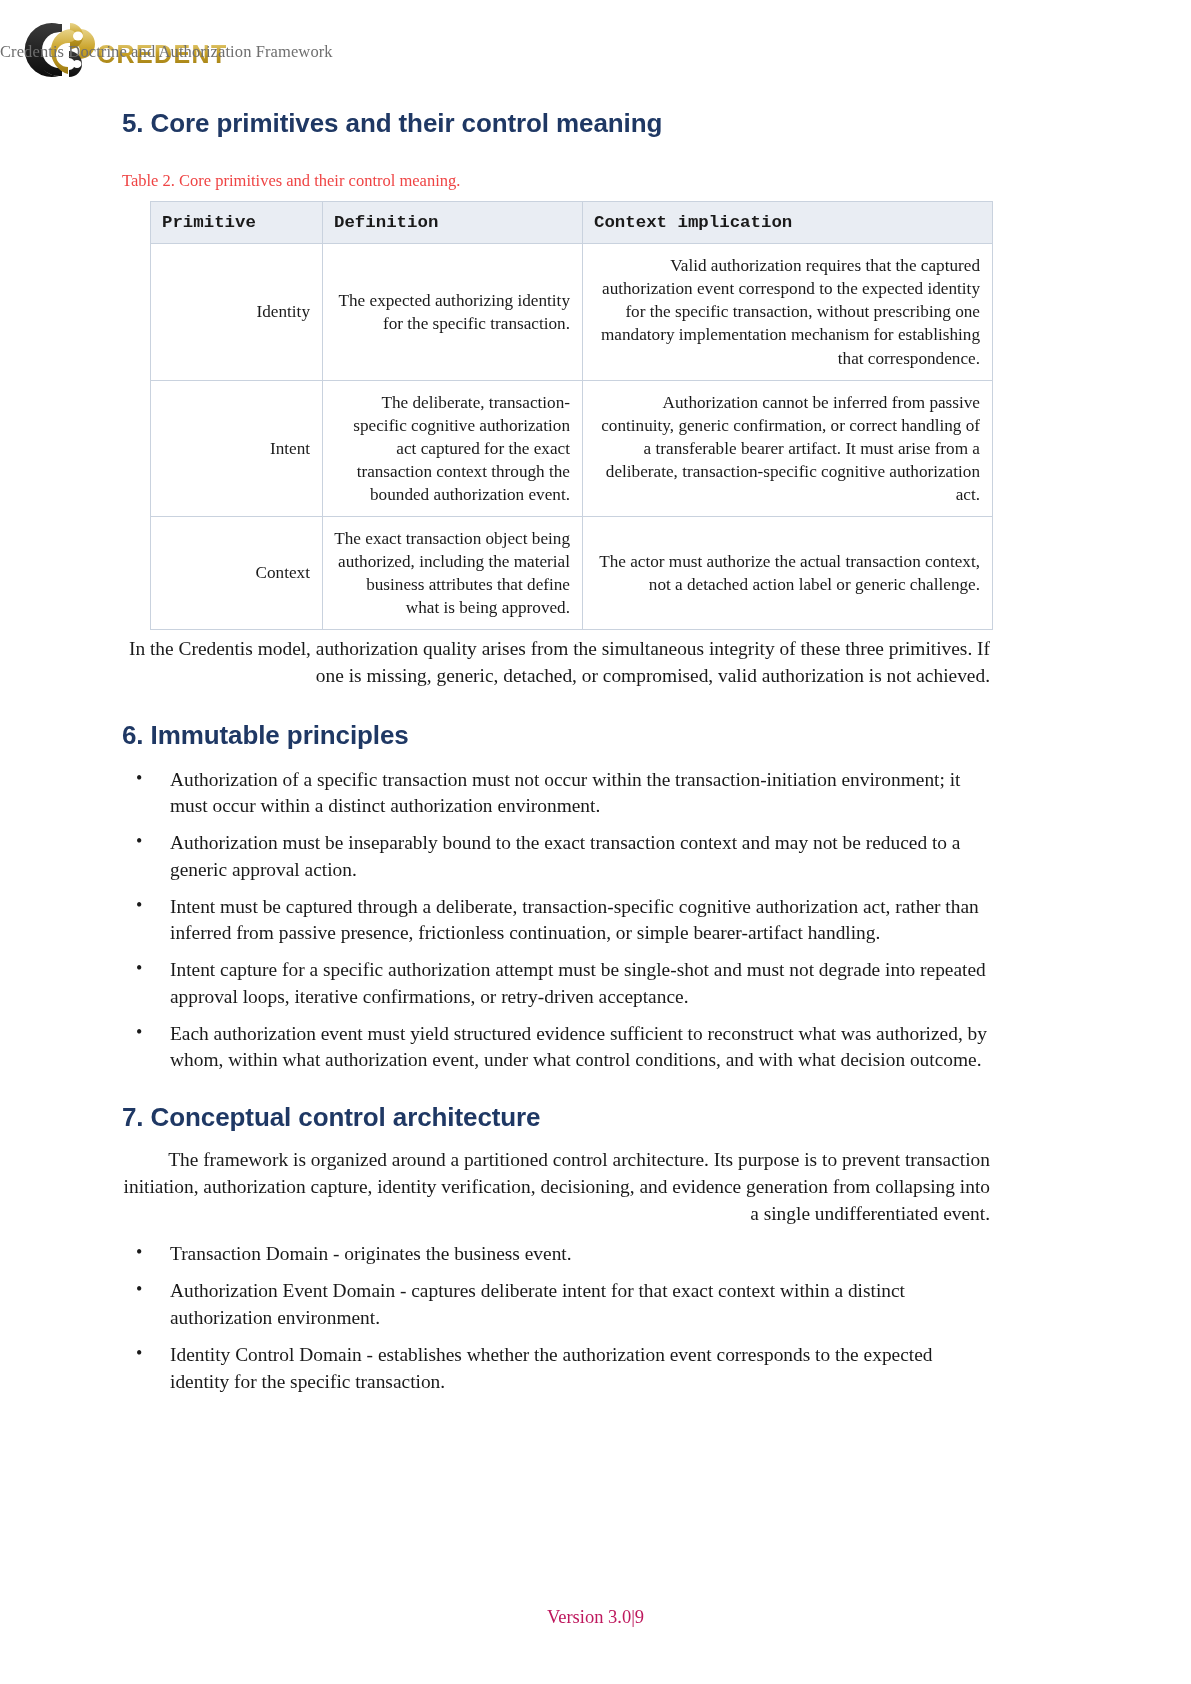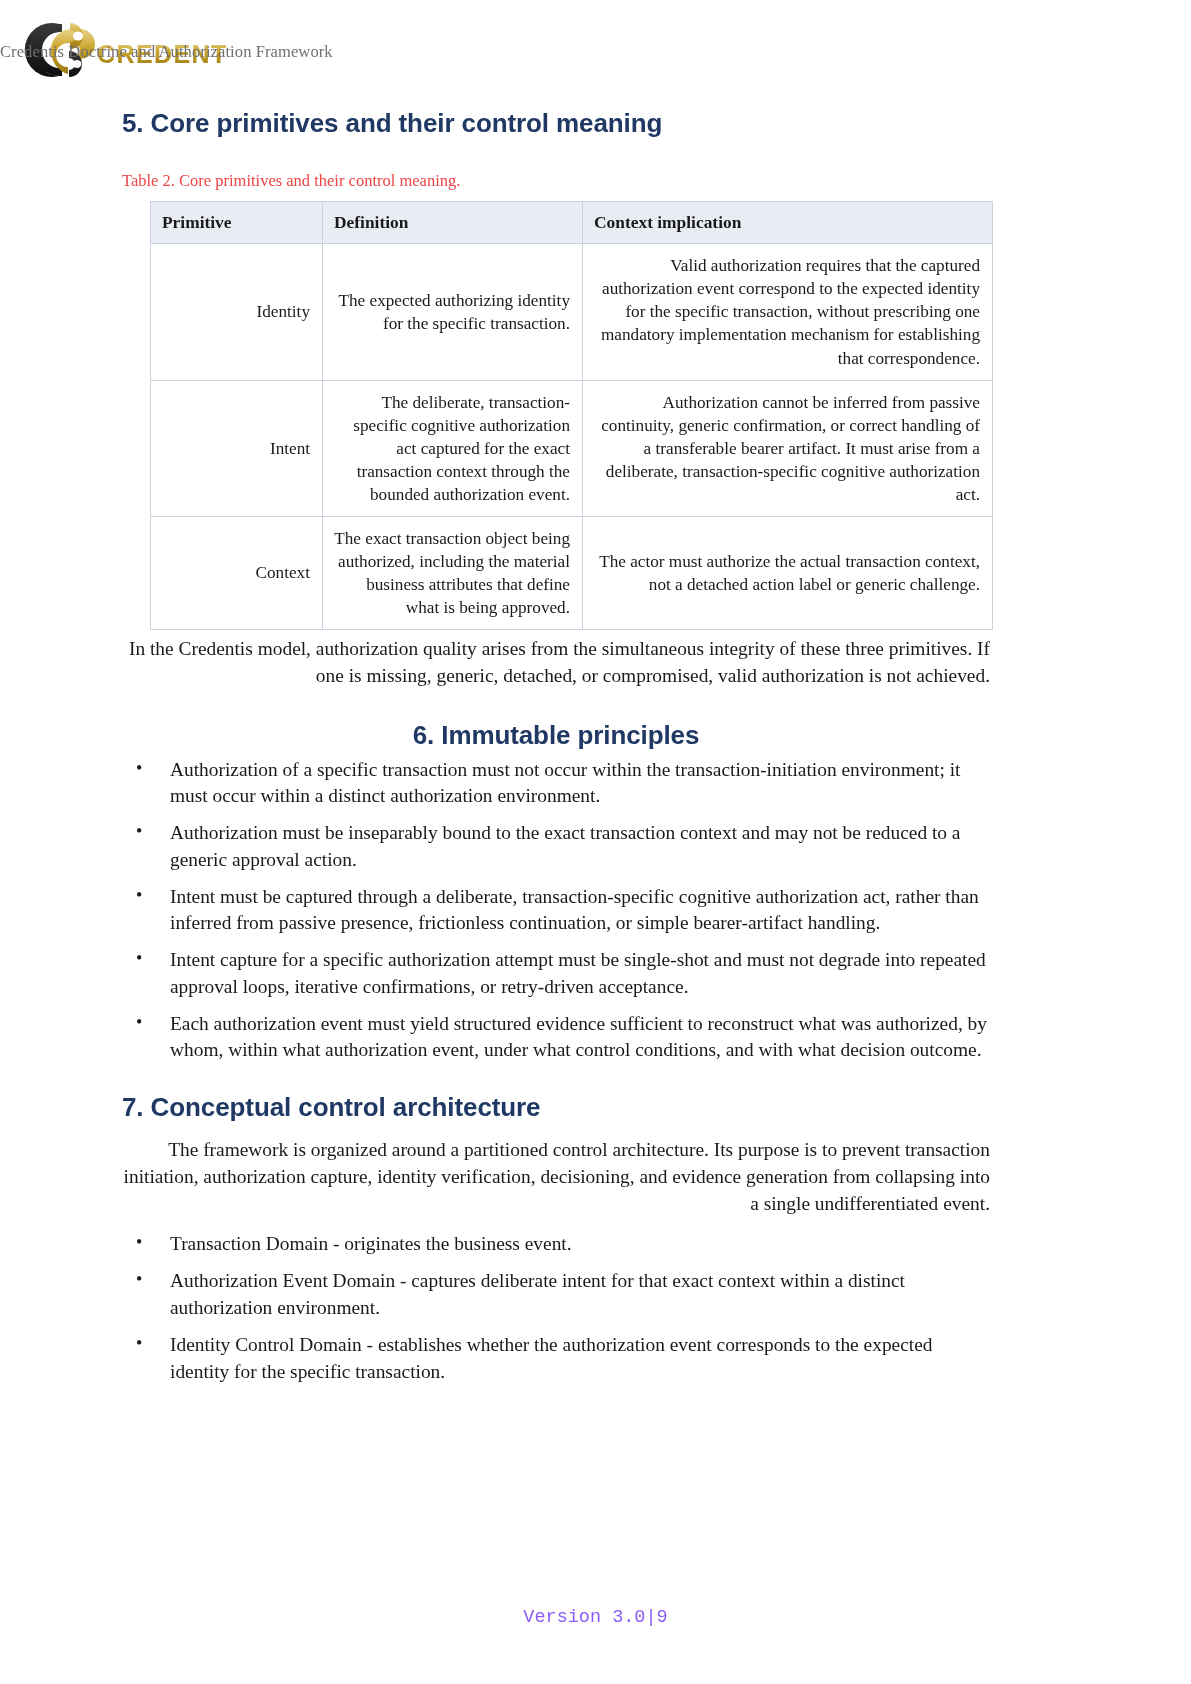--- a/index.html
+++ b/index.html
@@ -56,21 +56,21 @@
 
   h2.section-heading {
     font-family: "Liberation Sans", sans-serif;
     font-size: 26px;
     font-weight: bold;
     color: #1f3864;
     margin: 0;
     letter-spacing: -0.1px;
   }
   .h-sec5 { margin-top: 8px; }
-  .h-sec6 { margin-top: 0px; text-align: center; }
+  .h-sec6 { margin-top: 0px; }
   .h-sec7 { margin-top: 0px; }
 
   p.body-text {
     font-size: 19.4px;
     line-height: 1.38;
     margin: 0;
     color: #1a1a1a;
     text-align: right;
   }
 
@@ -99,29 +99,30 @@
     text-align: right;
   }
   table.primitives thead th {
     background: #e9edf3;
     font-weight: bold;
     font-size: 17.4px;
     padding-top: 9px;
     padding-bottom: 9px;
     text-align: left;
     border-bottom: 1px solid #c9d2de;
+    font-family: Liberation Mono, monospace;
   }
   .col-primitive { width: 172px; }
   .col-definition { width: 260px; }
   .col-implication { width: 410px; }
 
   
   ul.doc-list {
     list-style: none;
-    margin: 6px 0 0 0;
+    margin: 16px 0 0 0;
     padding: 0;
   }
   ul.doc-list li {
     position: relative;
     padding-left: 48px;
     font-size: 19.4px;
     line-height: 1.38;
     margin-bottom: 10px;
     color: #1a1a1a;
   }
@@ -137,22 +138,21 @@
   .gap-after-table { height: 6px; }
 
   
   .page-footer {
     position: absolute;
     left: 0;
     bottom: 56px;
     width: 1191px;
     text-align: center;
     font-size: 18.5px;
-    color: #8b5cf6;
-    font-family: Liberation Mono, monospace;
+    color: #be185d;
   }
 </style>
 </head>
 <body>
 
 <div class="page-header">
   <div class="logo-wrap">
     <svg width="210" height="72" viewBox="0 0 210 72" xmlns="http://www.w3.org/2000/svg">
       <defs>
         <linearGradient id="goldg" x1="0" y1="0" x2="0" y2="1">

